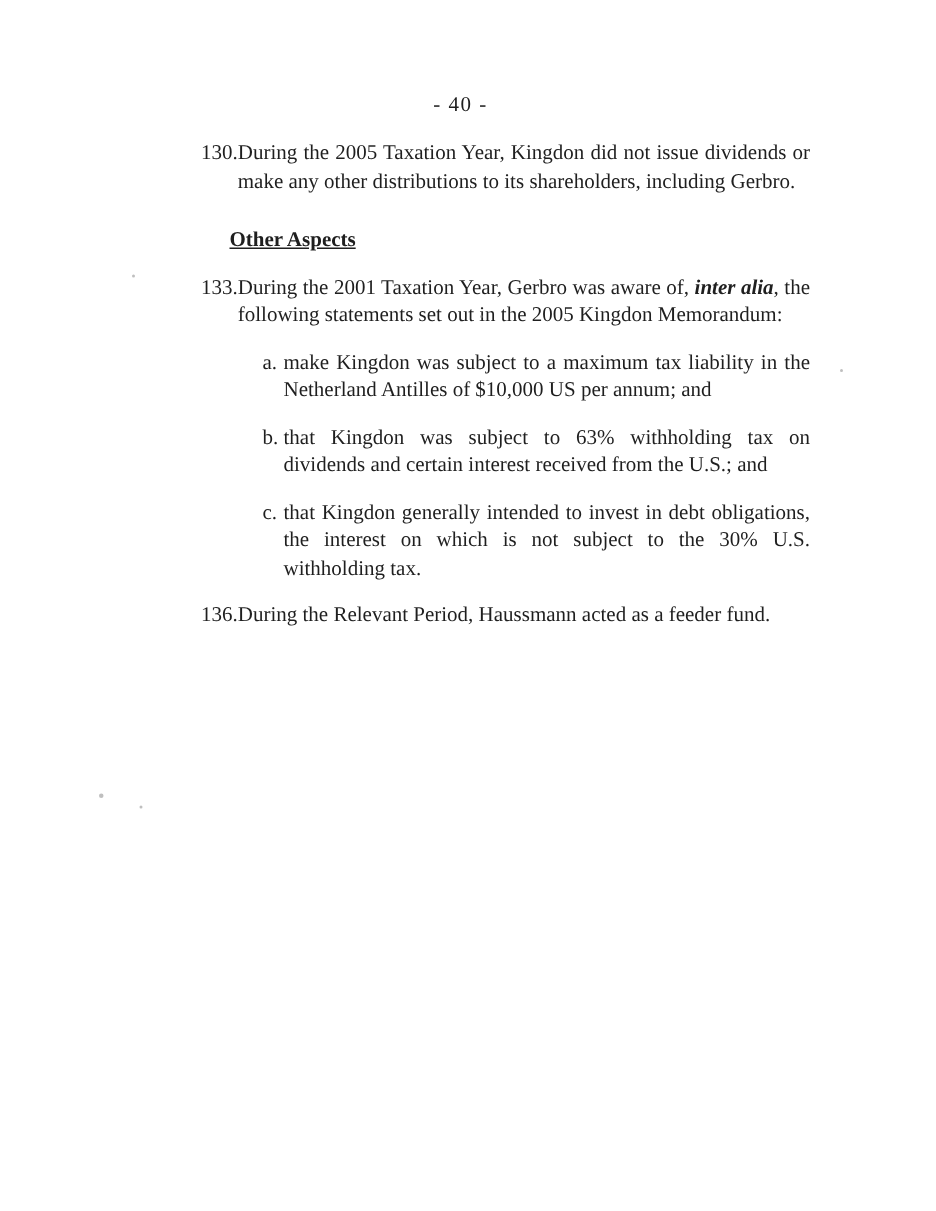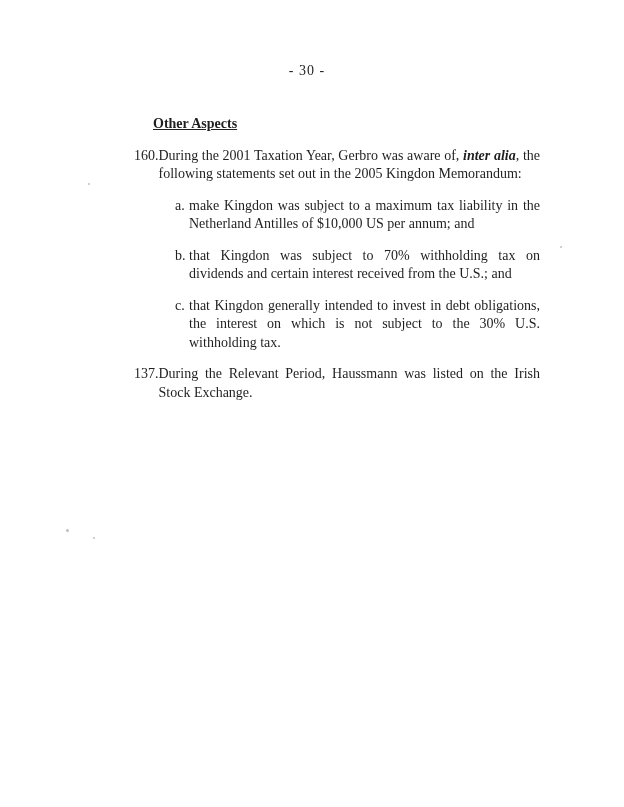--- a/index.html
+++ b/index.html
@@ -77,42 +77,46 @@
     position: absolute;
     background: #8a8a8a;
     border-radius: 50%;
     opacity: 0.55;
   }
 </style>
 </head>
 <body>
 
 <div class="page">
-  <div class="pagenum">- 30 -</div>
+  <div class="pagenum">- 40 -</div>
   <div class="content">
+      <div class="para">
+        <span class="num">130.</span>
+        <span class="body"><span class="seg-plain">During the 2005 Taxation Year, Kingdon did not issue dividends or make any other distributions to its shareholders, including Gerbro.</span></span>
+      </div>
       <div class="heading-u">Other Aspects</div>
       <div class="para">
-        <span class="num">160.</span>
+        <span class="num">133.</span>
         <span class="body"><span class="seg-plain">During the 2001 Taxation Year, Gerbro was aware of, </span><span class="seg-italic">inter alia</span><span class="seg-plain">, the following statements set out in the 2005 Kingdon Memorandum:</span></span>
       </div>
       <div class="sub">
         <span class="letter">a.</span>
         <span class="body"><span class="seg-plain">make Kingdon was subject to a maximum tax liability in the Netherland Antilles of $10,000 US per annum; and</span></span>
       </div>
       <div class="sub">
         <span class="letter">b.</span>
-        <span class="body"><span class="seg-plain">that Kingdon was subject to 70% withholding tax on dividends and certain interest received from the U.S.; and</span></span>
+        <span class="body"><span class="seg-plain">that Kingdon was subject to 63% withholding tax on dividends and certain interest received from the U.S.; and</span></span>
       </div>
       <div class="sub">
         <span class="letter">c.</span>
         <span class="body"><span class="seg-plain">that Kingdon generally intended to invest in debt obligations, the interest on which is not subject to the 30% U.S. withholding tax.</span></span>
       </div>
       <div class="para">
-        <span class="num">137.</span>
-        <span class="body"><span class="seg-plain">During the Relevant Period, Haussmann was listed on the Irish Stock Exchange.</span></span>
+        <span class="num">136.</span>
+        <span class="body"><span class="seg-plain">During the Relevant Period, Haussmann acted as a feeder fund.</span></span>
       </div>
     </div>
 <div class="speck" style="left: 66px; top: 529px; width: 3px; height: 3px;"></div>
     <div class="speck" style="left: 93px; top: 537px; width: 2px; height: 2px;"></div>
     <div class="speck" style="left: 88px; top: 183px; width: 2px; height: 2px;"></div>
     <div class="speck" style="left: 560px; top: 246px; width: 2px; height: 2px;"></div>
     <div class="speck" style="left: 320px; top: 210px; width: 2px; height: 2px;"></div>
   </div>
 
 </body></html>

